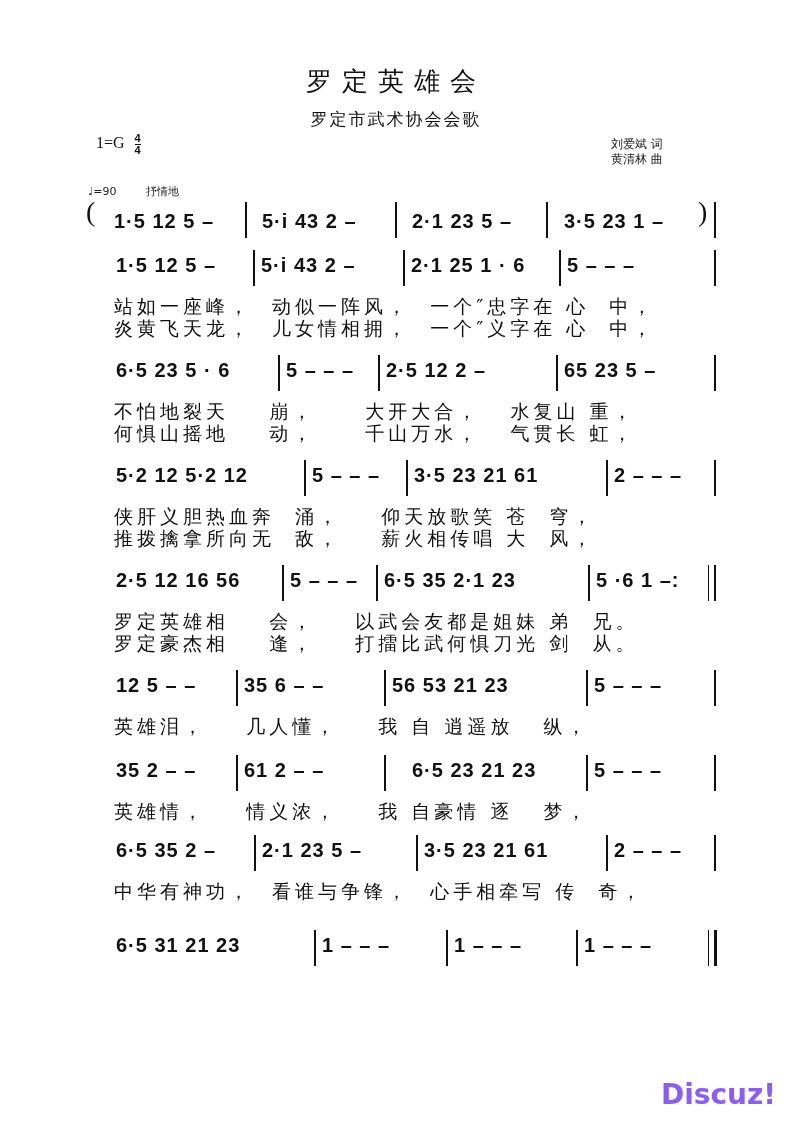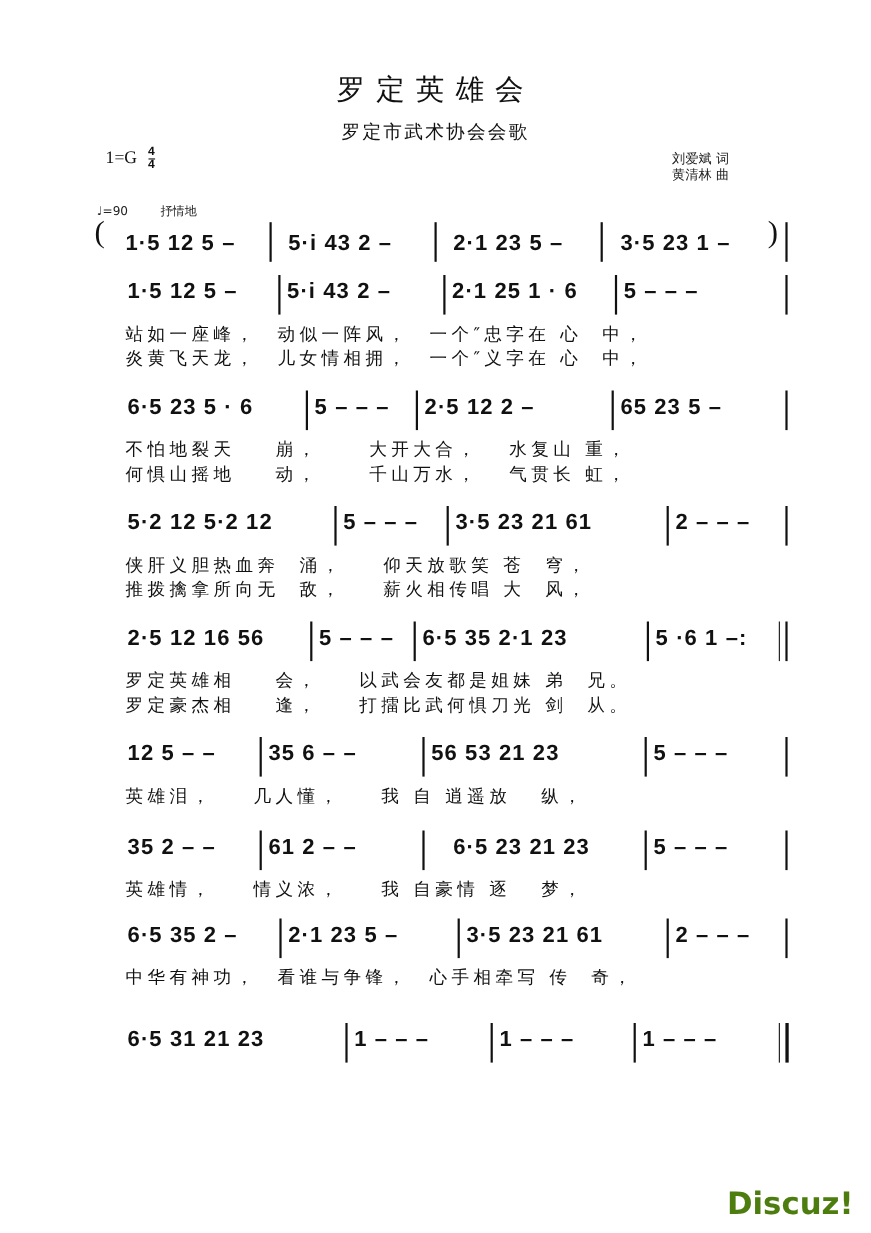--- a/index.html
+++ b/index.html
@@ -14,22 +14,22 @@
   .credits { left: 611px; top: 137px; font-size: 12px; line-height: 15px; color: #222; }
   .tempo { left: 88px; top: 184px; font-size: 11px; color: #222; }
   .tempo .mood { margin-left: 26px; }
 
   .row { position: absolute; left: 88px; width: 630px; height: 40px; }
   .measure { position: absolute; top: 0; height: 40px; }
   .barline { position: absolute; width: 1.5px; background: #111; }
   .notes { position: absolute; top: 10px; left: 0; white-space: nowrap; font-family: "Liberation Sans", sans-serif;
            font-weight: bold; font-size: 20px; letter-spacing: 1px; }
   .paren { position: absolute; font-size: 28px; font-family: "Liberation Serif", serif; top: 196px; }
-  .lyric { position: absolute; left: 114px; font-size: 16px; letter-spacing: 4px; white-space: pre; color: #111; }
-  .watermark { right: 16px; top: 1078px; font-size: 28px; font-weight: bold; color: #4d7c0f; font-family: "DejaVu Sans", sans-serif; }
+  .lyric { position: absolute; left: 114px; font-size: 19px; letter-spacing: 4px; white-space: pre; color: #111; }
+  .watermark { right: 16px; top: 1078px; font-size: 28px; font-weight: bold; color: #8b5cf6; font-family: "DejaVu Sans", sans-serif; }
 </style>
 </head>
 <body>
 
 <div class="abs title">罗定英雄会</div>
 <div class="abs subtitle">罗定市武术协会会歌</div>
 <div class="abs key">
   <span>1=G</span>
   <span class="timesig">
     <span style="border-bottom:1px solid #111;">4</span>

